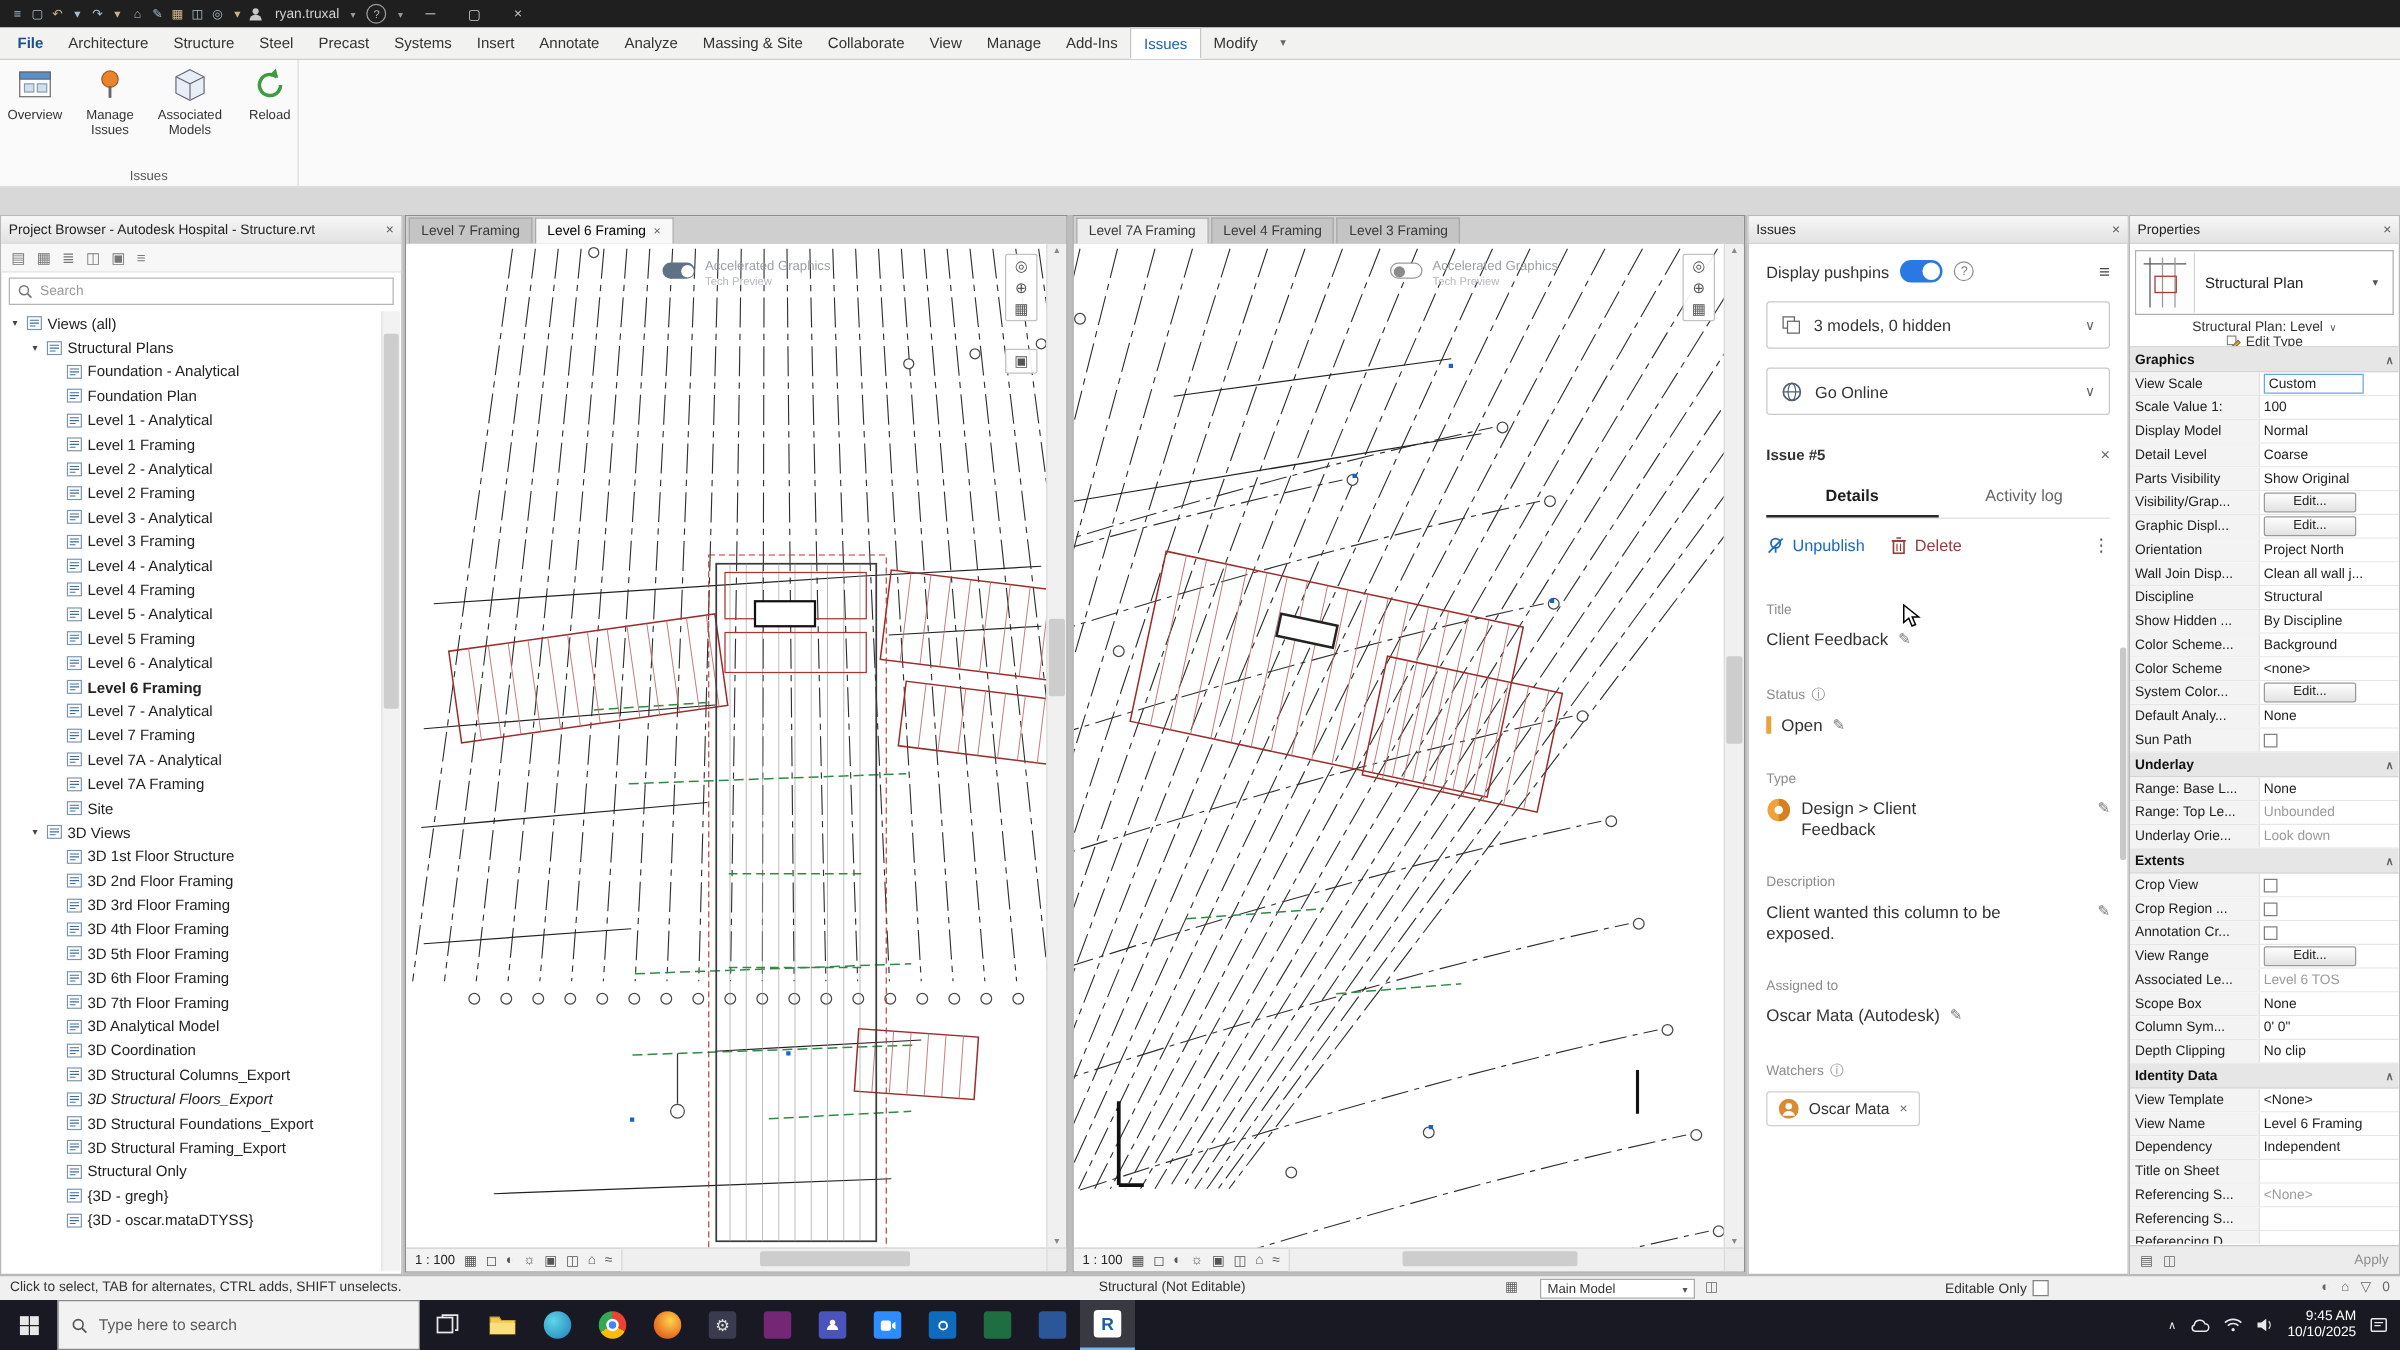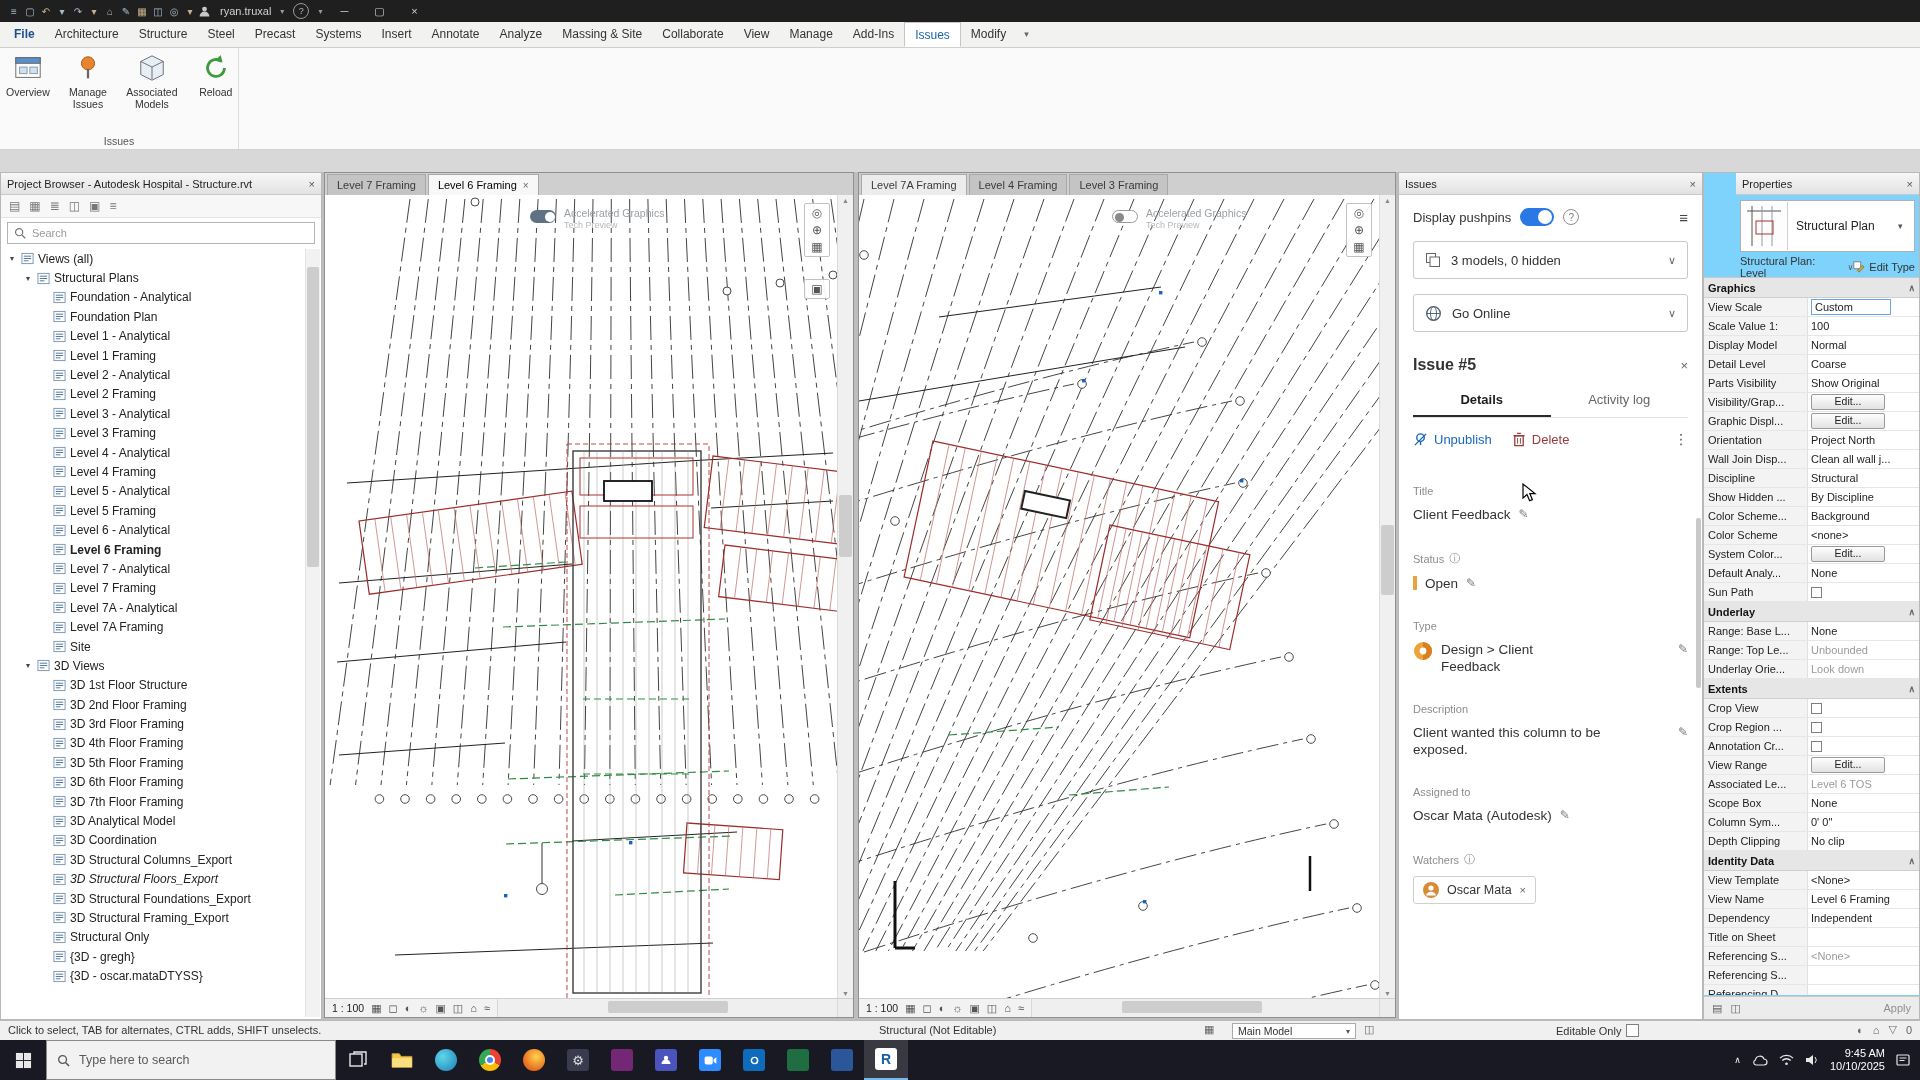--- a/index.html
+++ b/index.html
@@ -94,21 +94,21 @@
   .ip-label{font-size:13px;color:#333;}
   .toggle{width:34px;height:18px;border-radius:9px;background:#2a78e4;position:relative;flex:none;}
   .toggle::after{content:"";position:absolute;right:2px;top:2px;width:14px;height:14px;border-radius:50%;background:#fff;}
   .helpq{width:16px;height:16px;border:1.5px solid #8f8f8f;border-radius:50%;color:#777;font-size:10px;
          display:flex;align-items:center;justify-content:center;box-sizing:border-box;}
   .imenu{margin-left:auto;font-size:15px;color:#444;}
   .dropbox{margin-top:15px;height:36px;border:1px solid #c9c9c9;border-radius:3px;display:flex;
            align-items:center;gap:10px;padding:0 11px;font-size:13px;color:#333;}
   .dropbox .cv{margin-left:auto;color:#666;font-size:11px;}
   .ihrow{margin-top:24px;display:flex;align-items:center;}
-  .ihrow .h{font-size:16px;font-weight:bold;color:#333;}
+  .ihrow .h{font-size:12px;font-weight:bold;color:#333;}
   .ihrow .x{margin-left:auto;color:#666;font-size:13px;}
   .itabs{margin-top:10px;display:flex;border-bottom:1px solid #e0e0e0;}
   .itab{flex:1;text-align:center;padding:8px 0;font-size:13px;color:#666;}
   .itab.active{color:#1d1d1d;border-bottom:2px solid #2a2a2a;font-weight:bold;}
   .iacts{display:flex;align-items:flex-end;gap:20px;padding:13px 0 10px;}
   .iact{display:flex;align-items:center;gap:6px;font-size:13px;}
   .iact.unpub{color:#1967c0;}
   .iact.del{color:#9a3b3b;}
   .iacts .more{margin-left:auto;color:#555;font-size:14px;}
   .iflabel{margin-top:28px;font-size:11px;color:#8c8c8c;display:flex;align-items:center;gap:5px;}
@@ -116,27 +116,27 @@
   .ifvalue .tx{max-width:235px;}
   .ifvalue .tx.narrow{max-width:125px;}
   .pencil{color:#777;font-size:12px;}
   .pr{margin-left:auto;}
   .statuslet{width:4px;height:14px;background:#e8a33d;display:inline-block;margin-top:1px;}
   .chip{margin-top:9px;display:inline-flex;align-items:center;gap:8px;border:1px solid #cfcfcf;border-radius:3px;
         padding:5px 9px;font-size:12.5px;color:#333;}
   .chip .x{color:#666;font-size:11px;}
   .iscroll{position:absolute;right:1px;width:5px;background:#c8c8c8;border-radius:2px;top:345px;height:170px;}
   
-  .props{position:absolute;left:1703px;top:172px;width:217px;height:848px;background:#7dd3fc;
-         border:1px solid #b8b8b8;box-sizing:border-box;font-size:11px;padding-left:32px;}
+  .props{position:absolute;left:1703px;top:172px;width:217px;height:848px;background:#ffffff;
+         border:1px solid #b8b8b8;box-sizing:border-box;font-size:11px;}
   .typebox{margin:5px 4px 4px;height:50px;background:#fff;border:1px solid #b0b0b0;display:flex;align-items:center;}
   .typebox .timg{width:46px;height:48px;border-right:1px solid #d0d0d0;flex:none;}
   .typebox .tname{padding-left:8px;font-size:12px;color:#222;flex:1;}
   .typebox .tcaret{width:16px;color:#555;font-size:9px;}
-  .filterrow{display:flex;align-items:center;margin:0 4px;height:22px;font-size:11px;color:#333;}
+  .filterrow{display:flex;align-items:center;margin:0 20px;height:22px;font-size:11px;color:#333;flex-direction:column;}
   .filterrow .fv{display:flex;gap:5px;align-items:center;flex:1;}
   .filterrow .fc{font-size:8px;color:#555;}
   .edittype{display:flex;align-items:center;gap:4px;}
   .pgrid{position:absolute;top:104px;bottom:24px;left:0;right:0;overflow:hidden;border-top:1px solid #c9c9c9;background:#fff;}
   .psech{height:19px;background:#e6e6e6;border-bottom:1px solid #cfcfcf;display:flex;align-items:center;
          padding:0 4px;font-weight:bold;font-size:11px;color:#111;}
   .psech .c{margin-left:auto;color:#666;font-size:9px;}
   .prow{height:18px;display:flex;border-bottom:1px solid #e6e6e6;background:#fff;}
   .plab{width:104px;padding-left:4px;background:#f3f3f3;border-right:1px solid #e0e0e0;display:flex;
         align-items:center;color:#222;overflow:hidden;white-space:nowrap;flex:none;box-sizing:border-box;}

